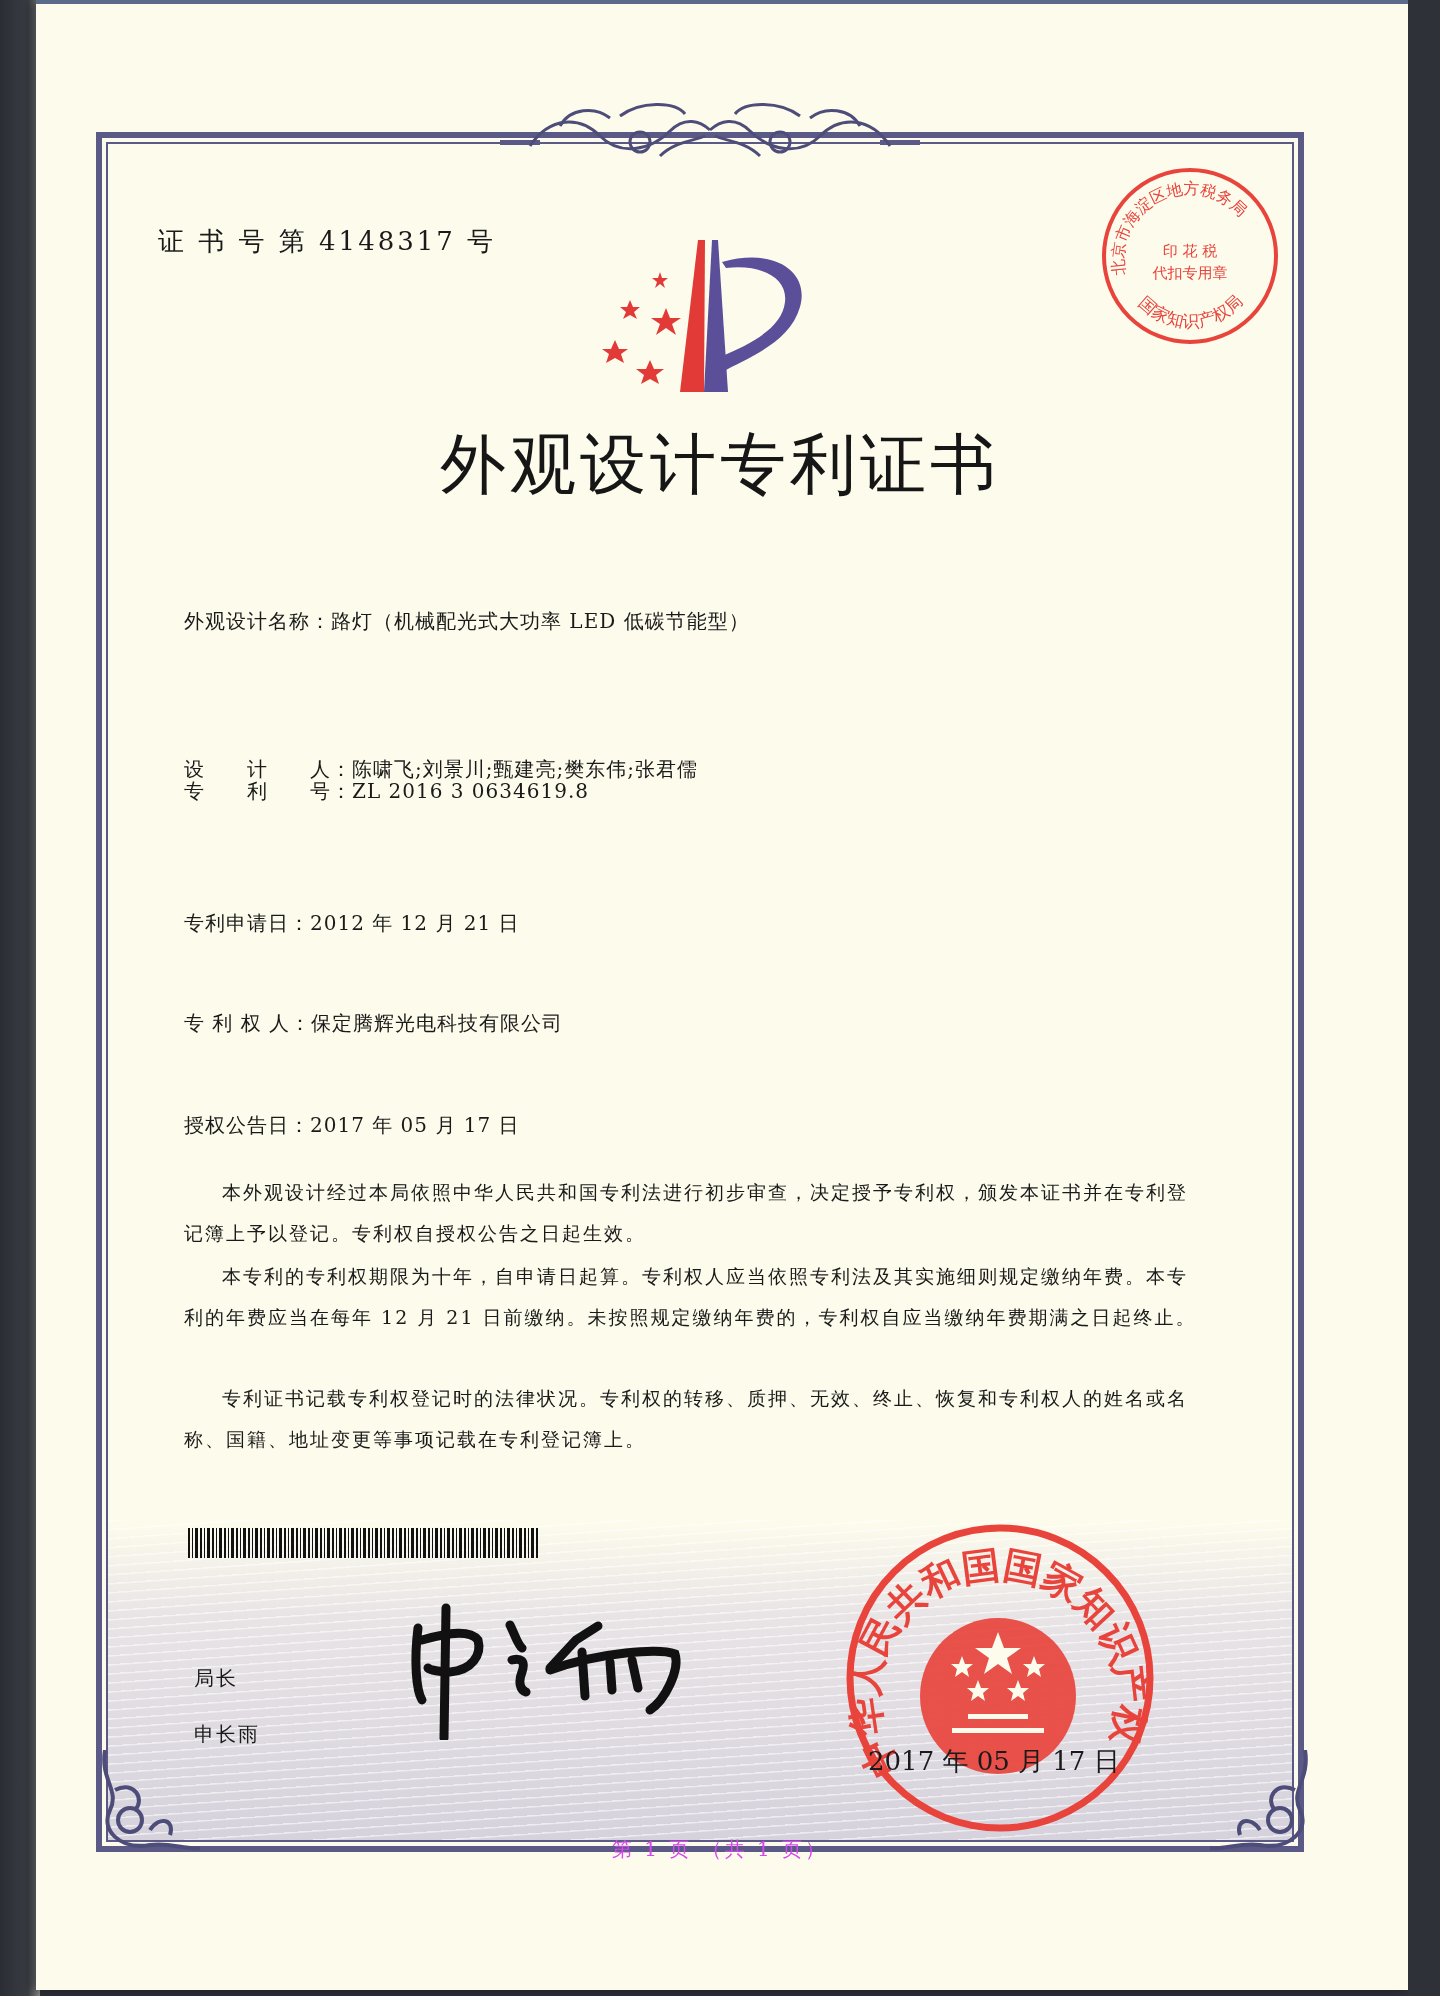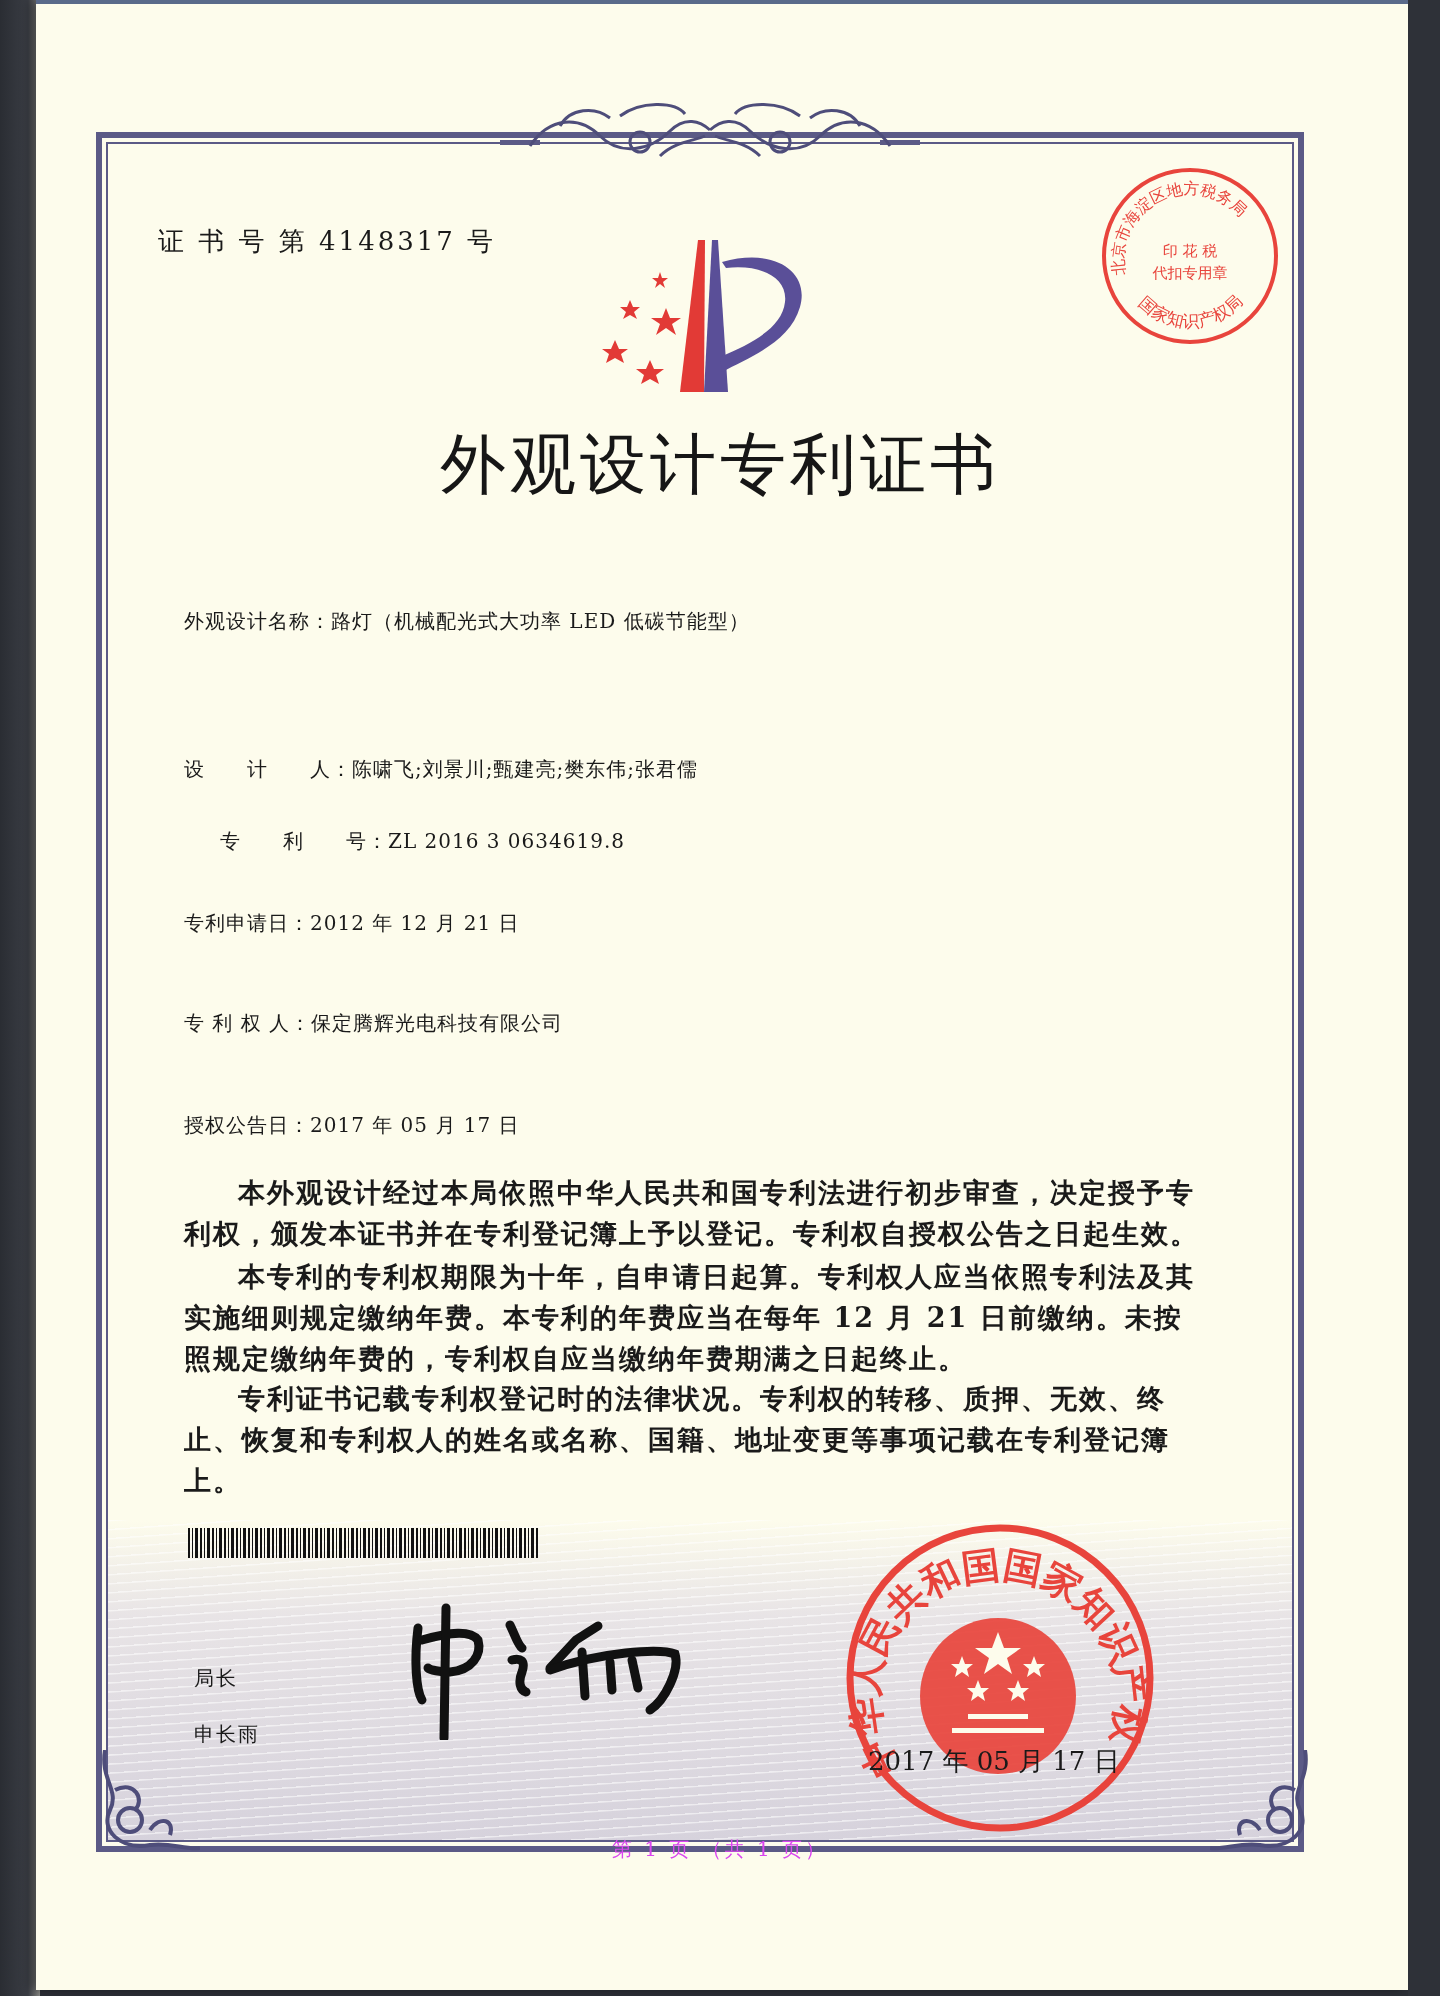--- a/index.html
+++ b/index.html
@@ -55,24 +55,24 @@
     position:absolute; left:1098px; top:164px; width:184px; height:184px;
   }
   .logo { position:absolute; left:600px; top:232px; width:210px; height:160px; }
   .title {
     position:absolute; left:0; width:1440px; top:420px; text-align:center;
     font-family:"DejaVu Sans","Liberation Sans",sans-serif;
     font-size:66px; letter-spacing:4px; font-weight:normal; color:#161616;
   }
   .field { position:absolute; left:184px; font-size:20px; letter-spacing:1px; white-space:nowrap; }
   .field .lbl { display:inline-block; }
-  .f1 { top:608px; } .f2 { top:708px;margin-top:48px; } .f3 { top:828px;margin-left:36px; }
+  .f1 { top:608px; } .f2 { top:708px;margin-top:48px; } .f3 { top:778px; }
   .f4 { top:910px; } .f5 { top:1010px; } .f6 { top:1112px; }
   .para {
-    position:absolute; left:184px; width:1020px; font-size:27px; line-height:41px; letter-spacing:2px;font-weight:bold;
+    position:absolute; left:184px; width:1020px; font-size:19px; line-height:41px; letter-spacing:2px;
   }
   .para p { margin:0; text-indent:2em; }
   .p1 { top:1172px; } .p2 { top:1256px; } .p3 { top:1378px; }
   .barcode {
     position:absolute; left:188px; top:1528px; width:352px; height:30px;
     background:repeating-linear-gradient(90deg,#111 0 2px,transparent 2px 4px,#111 4px 5px,transparent 5px 7px,#111 7px 10px,transparent 10px 12px);
   }
   .director-title, .director-name {
     position:absolute; left:194px; font-family:"DejaVu Sans","Liberation Sans",sans-serif; font-size:20px; letter-spacing:2px;margin-top:31px;
   }

